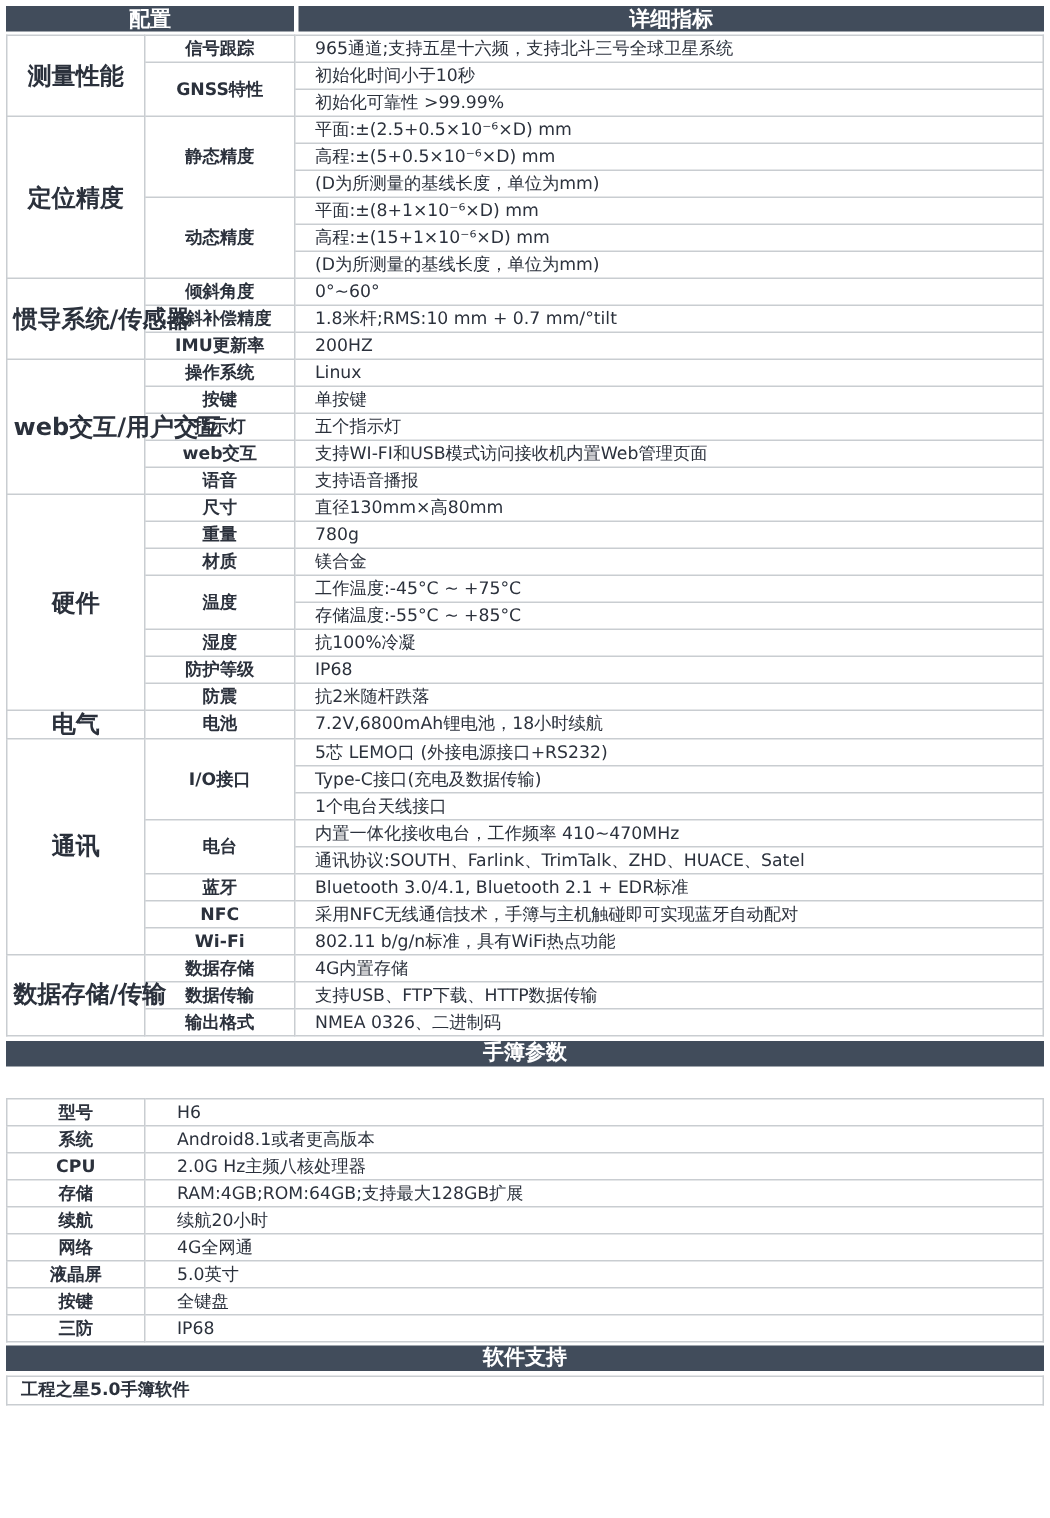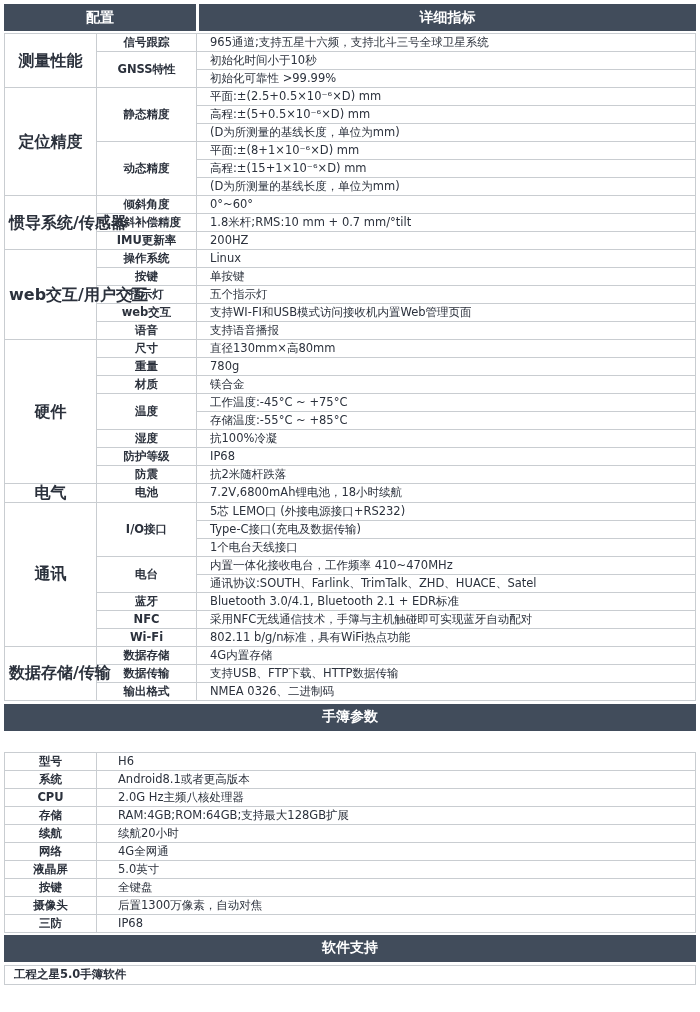--- a/index.html
+++ b/index.html
@@ -8,21 +8,21 @@
     --border:#c9cdd1;
     --text:#2b313c;
   }
   *{box-sizing:border-box;}
   html,body{margin:0;padding:0;}
   body{
     width:700px;height:1012px;overflow:hidden;background:#ffffff;
     font-family:"DejaVu Sans","Liberation Sans",sans-serif;color:var(--text);
   }
   .wrap{padding:4px 4px 0 4px;}
-  .hdr{display:flex;gap:3px;height:27px;}
+  .hdr{display:flex;gap:3px;height:17px;}
   .hdr .cell{
     background:var(--hdrbg);color:var(--hdrtext);
     font-size:14px;font-weight:bold;
     display:flex;align-items:center;justify-content:center;
   }
   .hdr .left{width:192px;}
   .hdr .right{flex:1;}
   .hdr.single .cell{flex:1;}
   table{
     border-collapse:collapse;width:692px;table-layout:fixed;
@@ -249,24 +249,20 @@
         </tr>
         <tr>
           <td class="lbl">液晶屏</td>
           <td class="val2">5.0英寸</td>
         </tr>
         <tr>
           <td class="lbl">按键</td>
           <td class="val2">全键盘</td>
         </tr>
         <tr>
-          <td class="lbl">摄像头</td>
-          <td class="val2">后置1300万像素，自动对焦</td>
-        </tr>
-        <tr>
           <td class="lbl">三防</td>
           <td class="val2">IP68</td>
         </tr>
       </tbody>
   </table>
 
   <div class="hdr single" id="software-header">
     <div class="cell">软件支持</div>
   </div>
 

